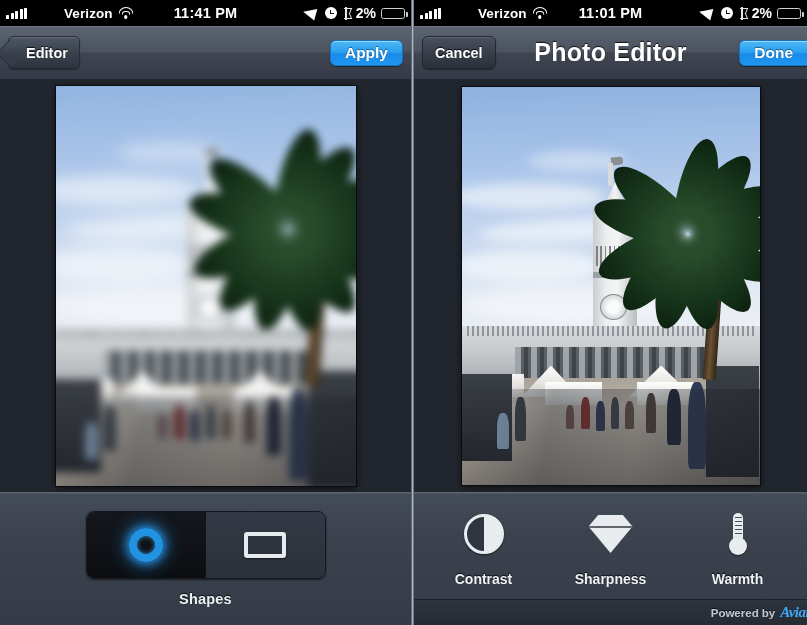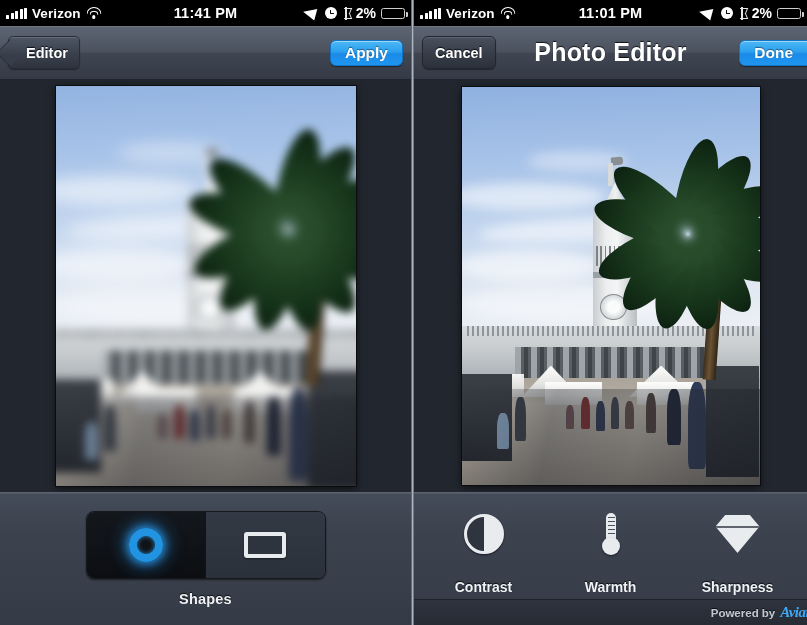--- a/index.html
+++ b/index.html
@@ -63,21 +63,21 @@
     margin-left: auto; display: flex; align-items: center; gap: 5px;
     position: relative; z-index: 2;
   }
   .sig-bars { display: flex; align-items: flex-end; gap: 1.5px; height: 11px; }
   .sig-bars i { width: 3px; background: #fff; border-radius: .5px; display: block; }
   .sig-bars i:nth-child(1){height:4px}
   .sig-bars i:nth-child(2){height:6px}
   .sig-bars i:nth-child(3){height:8px}
   .sig-bars i:nth-child(4){height:10px}
   .sig-bars i:nth-child(5){height:11px}
-  .carrier { font-size: 13.5px; font-weight: bold; letter-spacing: .1px; }
+  .carrier { font-size: 13.5px; font-weight: bold; letter-spacing: .1px; margin-left: 32px; }
   .wifi-ico { width: 16px; height: 12px; position: relative; }
   .wifi-ico span {
     position: absolute; left: 50%; transform: translateX(-50%);
     border: 1.8px solid #fff; border-bottom: none;
     border-radius: 50% 50% 0 0 / 100% 100% 0 0;
   }
   .wifi-ico span:nth-child(1){ width:15px; height:7px; top:0; }
   .wifi-ico span:nth-child(2){ width:9px; height:4.5px; top:3.5px; }
   .wifi-ico span:nth-child(3){
     width:3.5px;height:3.5px;top:8px;border-radius:50%;
@@ -402,21 +402,21 @@
   .tools-row {
     display:flex; justify-content:space-around; align-items:flex-start;
     padding: 6px 6px 0 6px;
   }
   .tool {
     display:flex; flex-direction:column; align-items:center;
     width: 92px; cursor:pointer;
   }
   .tool-ico { height: 46px; display:flex; align-items:center; justify-content:center; }
   .tool-label {
-    margin-top: 22px;
+    margin-top: 14px;
     color:#f0f3f6; font-size:14px; font-weight:bold;
     text-shadow: 0 -1px 1px rgba(0,0,0,.85);
   }
 
   .ico-contrast {
     width:40px; height:40px; border-radius:50%;
     border:3px solid #e9ecef;
     background: linear-gradient(90deg,#2f353f 0 50%, #e9ecef 50% 100%);
     box-shadow: 0 1px 2px rgba(0,0,0,.6);
   }
@@ -726,36 +726,36 @@
         <div class="tool">
           <div class="tool-ico">
             <span class="ico-contrast"></span>
           </div>
           <div class="tool-label">Contrast</div>
         </div>
 
 
         <div class="tool">
           <div class="tool-ico">
+            <span class="ico-sharp"></span>
+          </div>
+          <div class="tool-label">Sharpness</div>
+        </div>
+
+        <div class="tool">
+          <div class="tool-ico">
             <span class="ico-warm">
               <span class="stem"></span>
               <span class="ticks"></span>
               <span class="bulb"></span>
             </span>
           </div>
           <div class="tool-label">Warmth</div>
         </div>
 
-        <div class="tool">
-          <div class="tool-ico">
-            <span class="ico-sharp"></span>
-          </div>
-          <div class="tool-label">Sharpness</div>
-        </div>
-
       </div>
 
       <div class="powered-bar">
         <span class="powered-txt">Powered by</span>
         <span class="powered-brand">Aviary</span>
       </div>
     </div>
   </div>
 
 </div>

